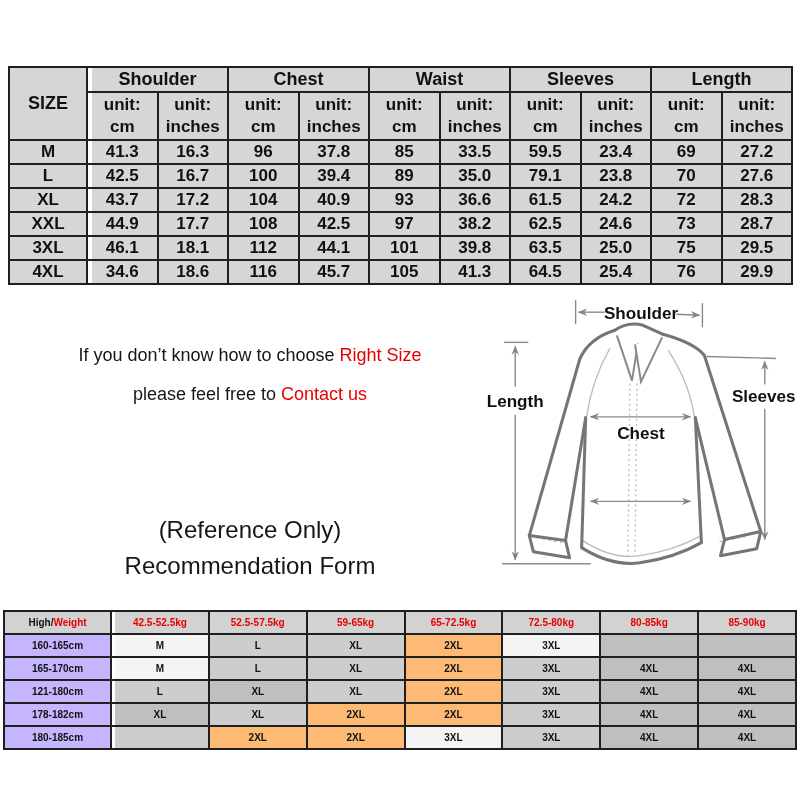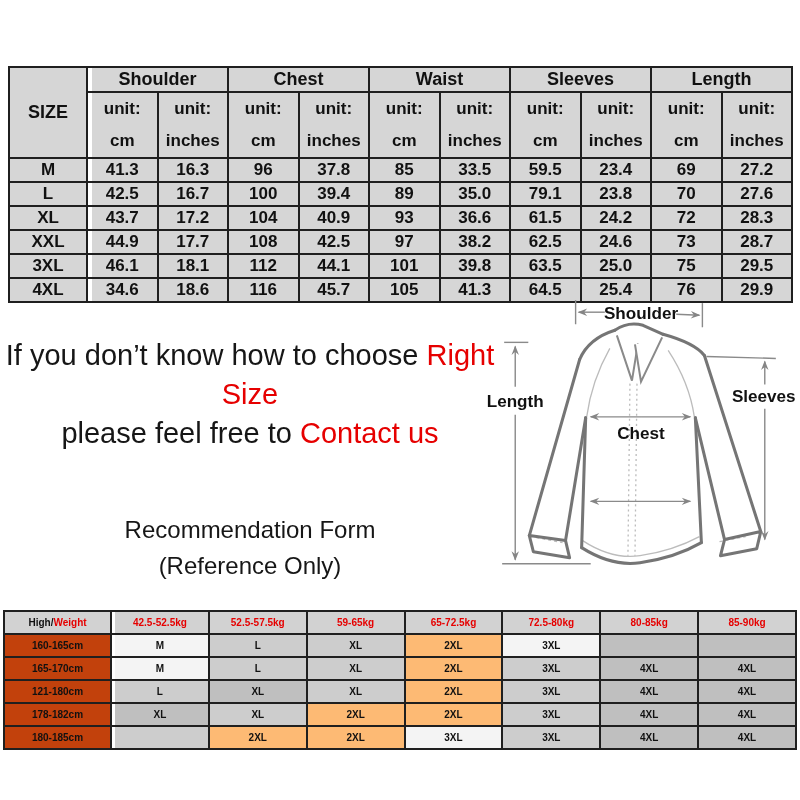--- a/index.html
+++ b/index.html
@@ -9,45 +9,45 @@
     overflow:hidden;
   }
   
   table{border-collapse:collapse;table-layout:fixed;}
   .size-table{position:absolute;left:8px;top:66px;width:785px;}
   .size-table th,.size-table td{
     border:2px solid #1f1f1f;background:#d6d6d6;text-align:center;
     font-weight:bold;font-size:17px;padding:0;color:#111;
   }
   .size-table .group-row th{height:23px;font-size:18px;}
-  .size-table .unit-row td{height:46px;line-height:32px;white-space:pre-line;}
+  .size-table .unit-row td{height:46px;line-height:22px;white-space:pre-line;}
   .size-table .data-row td{height:22px;}
   .size-table td.gap-left,.size-table th.gap-left{box-shadow:inset 4px 0 0 #ffffff;}
   .inches,.red{color:#e60000;}
   
   .note{
     position:absolute;left:0;top:336px;width:500px;text-align:center;
-    font-size:29px;line-height:39px;color:#161616;
+    font-size:18px;line-height:39px;color:#161616;
   }
   .reco-title{
     position:absolute;left:30px;top:512px;width:440px;text-align:center;
     font-size:24px;line-height:36px;color:#161616;
   }
   
   .shirt{position:absolute;left:478px;top:288px;width:322px;height:312px;}
   .shirt text{font-family:"Liberation Sans", sans-serif;font-weight:bold;font-size:17px;fill:#111;}
   
   .reco-table{position:absolute;left:3px;top:610px;width:794px;}
   .reco-table td{
     border:2px solid #1f1f1f;text-align:center;font-weight:bold;
     font-size:10px;height:21px;padding:0;color:#111;
   }
   .reco-table .header-row td{background:#d2d2d2;}
   .reco-table .header-row td.weight{color:#e60000;}
-  .reco-table td.label{background:#c2410c;}
+  .reco-table td.label{background:#c4b5fd;}
   .reco-table td.first-data{box-shadow:inset 3px 0 0 #ffffff;}
   .s-w{background:#f4f4f4;}
   .s-l{background:#cdcdcd;}
   .s-m{background:#bfbfbf;}
   .s-d{background:#fdba74;}
 </style>
 </head>
 <body>
 
 <table class="size-table">
@@ -177,22 +177,22 @@
       </tr>
     </tbody>
 </table>
 
 <div class="note">
   <div><span>If you don’t know how to choose </span><span class="red">Right Size</span></div>
   <div><span>please feel free to </span><span class="red">Contact us</span></div>
 </div>
 
 <div class="reco-title">
+  <div>(Reference Only)</div>
   <div>Recommendation Form</div>
-  <div>(Reference Only)</div>
 </div>
 
 <svg class="shirt" viewBox="0 0 320 310">
   <defs>
     <marker id="ah" markerWidth="11" markerHeight="9" refX="9" refY="4.5" orient="auto" markerUnits="userSpaceOnUse">
       <path d="M10 4.5 L0.5 0.8 L3.6 4.5 L0.5 8.2 Z" fill="#858585"></path>
     </marker>
   </defs>
 
   <g stroke="#bcbcbc" stroke-width="1.3" fill="none">

